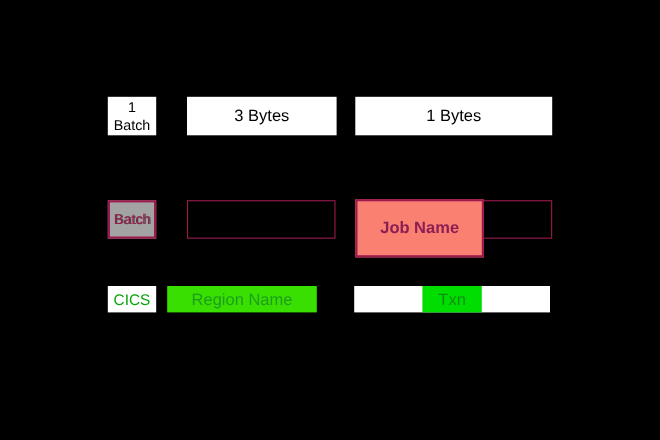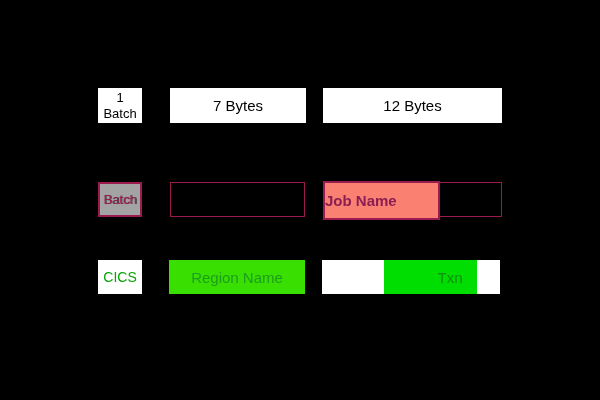--- a/index.html
+++ b/index.html
@@ -53,72 +53,72 @@
   }
   .batch-12 {
     left: 323px; width: 179px;
     background: #000000;
     border: 1px solid var(--crimson, #9c1b4e);
     justify-content: flex-start;
   }
   .jobname {
     position: absolute;
     left: -1px; top: -2px;
-    height: 39px; width: 117px;
+    height: 53px; width: 117px;
     box-sizing: border-box;
     background: var(--salmon, #fa8072);
     border: 2px solid var(--crimson, #9c1b4e);
     color: var(--job-text, #8b1e52);
     font-size: 15px;
     font-weight: bold;
-    display: flex; align-items: center; 
+    display: flex; align-items: center; justify-content: center;
   }
 
   
-  .cics-row { top: 260px; height: 34px; }
+  .cics-row { top: 260px; height: 24px; }
   .cics-label {
     left: 98px; width: 44px;
     background: #ffffff;
     color: var(--green-text, #0aa30a);
     font-size: 14px;
   }
   .region {
-    left: 169px; width: 136px;
+    left: 152px; width: 136px;
     background: var(--green-bright, #38df00);
     color: var(--region-text, #1d9e1d);
     font-size: 15px;
   }
   .cics-12 {
     left: 322px; width: 178px;
     background: #ffffff;
   }
   .txn {
     position: absolute;
     left: 62px; top: 0;
     height: 100%; width: 54px;
     background: var(--green-pure, #00dd00);
     color: var(--txn-text, #0f8f0f);
     font-size: 15px;
-    display: flex; align-items: center; justify-content: center; padding-left: 39px;
+    display: flex; align-items: center; justify-content: center;
   }
 </style>
 </head>
 <body>
 
 <div class="stage">
 
   <div class="box hdr hdr-1">
     <span>1</span>
     <span>Batch</span>
   </div>
   <div class="box hdr hdr-8">
-    <span>7 Bytes</span>
+    <span>3 Bytes</span>
   </div>
   <div class="box hdr hdr-12">
-    <span>12 Bytes</span>
+    <span>1 Bytes</span>
   </div>
 
   <div class="box batch-row batch-label">
     <span>Batch</span>
   </div>
   <div class="box batch-row batch-empty"></div>
   <div class="box batch-row batch-12">
     <div class="jobname">
       <span>Job Name</span>
     </div>

